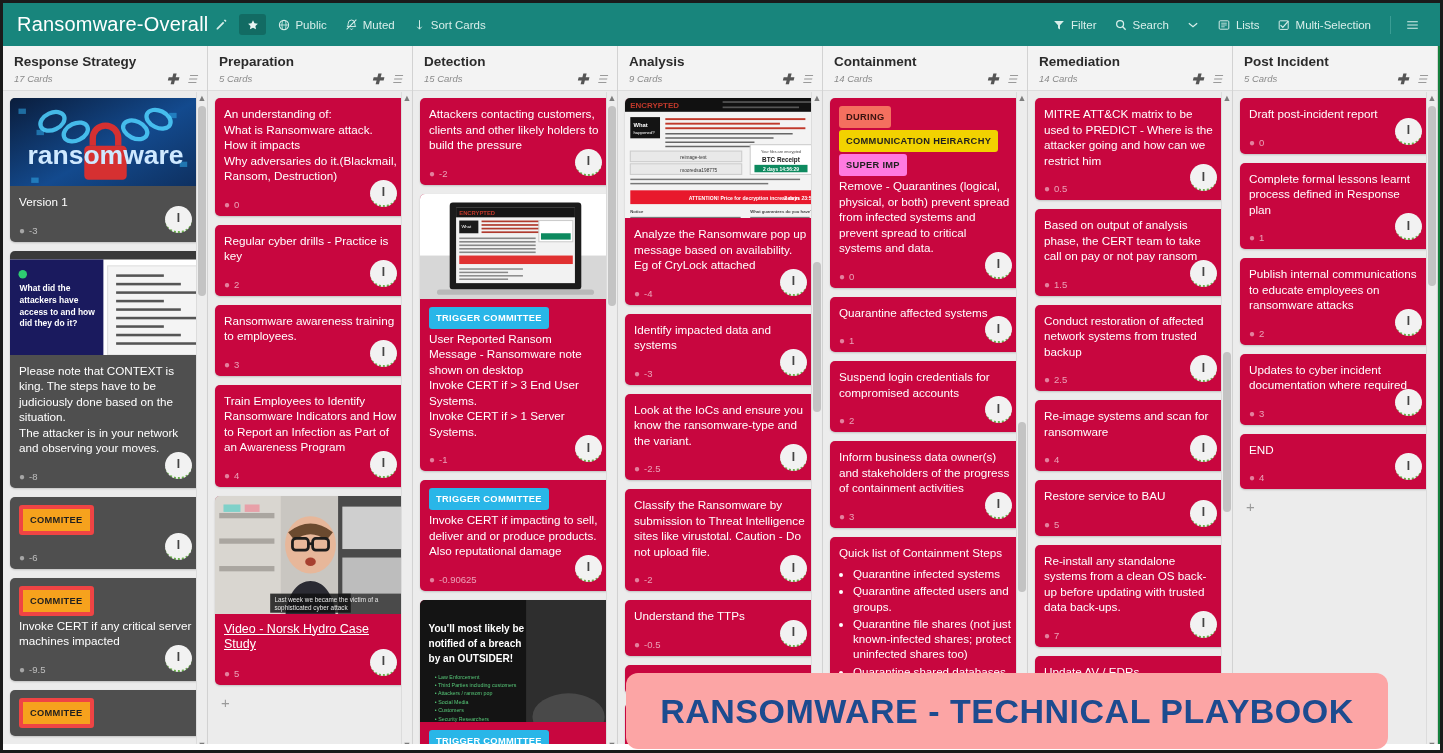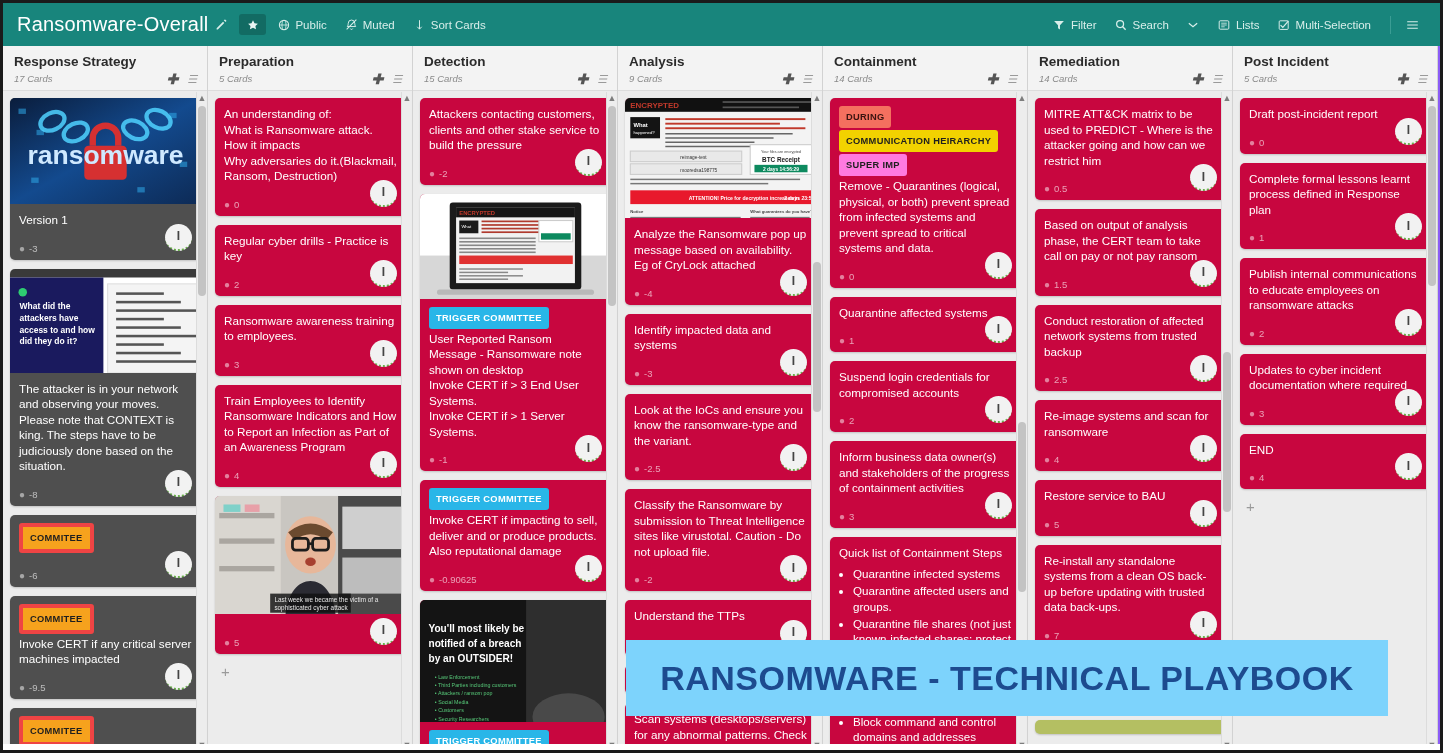--- a/index.html
+++ b/index.html
@@ -47,21 +47,21 @@
   .tb-star { background: #126b63; }
   .spacer { flex: 1; }
   .tb-right { display: flex; align-items: center; }
   .tb-divider { width:1px; height:18px; background:#3a9d94; margin:0 8px; }
 
   
   .board {
     display: flex;
     height: 707px;
     align-items: flex-start;
-    background: #8b5cf6;
+    background: #15803d;
   }
   .column {
     width: 205px;
     flex: 0 0 205px;
     height: 707px;
     background: #ececec;
     border-right: 1px solid #d2d2d2;
     display: flex;
     flex-direction: column;
     position: relative;
@@ -172,25 +172,26 @@
   .card.img-card .body { padding: 8px 9px 6px 9px; position: relative; }
   .thumb-img { display:block; width: 100%; }
 
   .col-add {
     color: #9a9a9a; font-size: 15px; padding: 2px 0 0 6px; line-height: 14px;
   }
 
   
   .banner {
     position: absolute;
-    left: 623px; top: 637px;
+    left: 623px; top: 670px;
     width: 762px; height: 76px;
-    background: #7dd3fc;
+    background: #fca5a5;
     display: flex; align-items: center; justify-content: center;
     z-index: 30;
+    border-radius: 12px;
   }
   .banner span {
     font-family: "Liberation Sans", sans-serif;
     font-size: 34px; font-weight: 700;
     color: #1d4b8f;
     letter-spacing: .5px;
     white-space: nowrap;
   }
   .bottom-strip {
     position: absolute; left: 0; right: 0; bottom: 0; height: 6px; background: #ffffff;
@@ -320,21 +321,21 @@
       <div class="col-sub">
         <div class="col-count">17 Cards</div>
         <div class="col-acts">
           <span class="plus">✚</span>
           <span class="ham">☰</span>
         </div>
       </div>
     </div>
     <div class="col-body">
           <div class="card grey img-card">
-            <div class="img-wrap" style="height:106px;overflow:hidden">
+            <div class="img-wrap" style="height:88px;overflow:hidden">
               <svg class="thumb-img" viewBox="0 0 180 100" preserveAspectRatio="none">
       <defs>
                   <linearGradient id="g1" x1="0" y1="0" x2="1" y2="1">
         <stop offset="0" stop-color="#0a1d3c"></stop>
                     <stop offset=".5" stop-color="#134a8e"></stop>
                     <stop offset="1" stop-color="#0d2a55"></stop>
                   </linearGradient>
                 </defs>
       <rect width="180" height="100" fill="url(#g1)"></rect>
       <g opacity=".55" fill="#2ea8e8">
@@ -388,22 +389,22 @@
                   <rect x="100" y="46" width="45" height="2.4"></rect>
                   <rect x="100" y="54" width="61" height="2.4"></rect>
                   <rect x="100" y="62" width="77" height="2.4"></rect>
                   <rect x="100" y="70" width="45" height="2.4"></rect>
                   <rect x="100" y="78" width="61" height="2.4"></rect>
                   <rect x="100" y="86" width="77" height="2.4"></rect>
       </g>
     </svg>
             </div>
             <div class="body">
+              <div class="card-text">Please note that CONTEXT is king. The steps have to be judiciously done based on the situation.</div>
               <div class="card-text">The attacker is in your network and observing your moves.</div>
-              <div class="card-text">Please note that CONTEXT is king. The steps have to be judiciously done based on the situation.</div>
               <div class="card-foot">
         <div class="card-meta">
           <span class="pin">●</span>
                   <span>-8</span>
         </div>
       </div>
               <div class="avatar">I</div>
             </div>
           </div>
           <div class="card grey"><span class="label lbl-orange">COMMITEE</span><div class="card-foot">
@@ -510,20 +511,21 @@
       </g>
       <ellipse cx="90" cy="62" rx="5" ry="4" fill="#a7402f"></ellipse>
       <rect x="52" y="92" width="76" height="18" fill="#111" opacity=".82"></rect>
       <g fill="#e6e6e6" font-family="Liberation Sans, sans-serif" font-size="6">
         <text x="56" y="100">Last week we became the victim of a</text>
                   <text x="56" y="107">sophisticated cyber attack</text>
       </g>
     </svg>
             </div>
             <div class="body">
+              <div class="card-text link">Video - Norsk Hydro Case Study</div>
               <div class="card-foot">
         <div class="card-meta">
           <span class="pin">●</span>
                   <span>5</span>
         </div>
       </div>
               <div class="avatar">I</div>
             </div>
           </div>
           <div class="col-add">+</div>
@@ -540,21 +542,21 @@
       <div class="col-sub">
         <div class="col-count">15 Cards</div>
         <div class="col-acts">
           <span class="plus">✚</span>
           <span class="ham">☰</span>
         </div>
       </div>
     </div>
     <div class="col-body">
           <div class="card">
-            <div class="card-text">Attackers contacting customers, clients and other stake service to build the pressure</div>
+            <div class="card-text">Attackers contacting customers, clients and other likely holders to build the pressure</div>
             <div class="card-foot">
         <div class="card-meta">
           <span class="pin">●</span>
                 <span>-2</span>
         </div>
       </div>
             <div class="avatar">I</div>
           </div>
           <div class="card img-card">
             <div class="img-wrap" style="height:105px;overflow:hidden">

